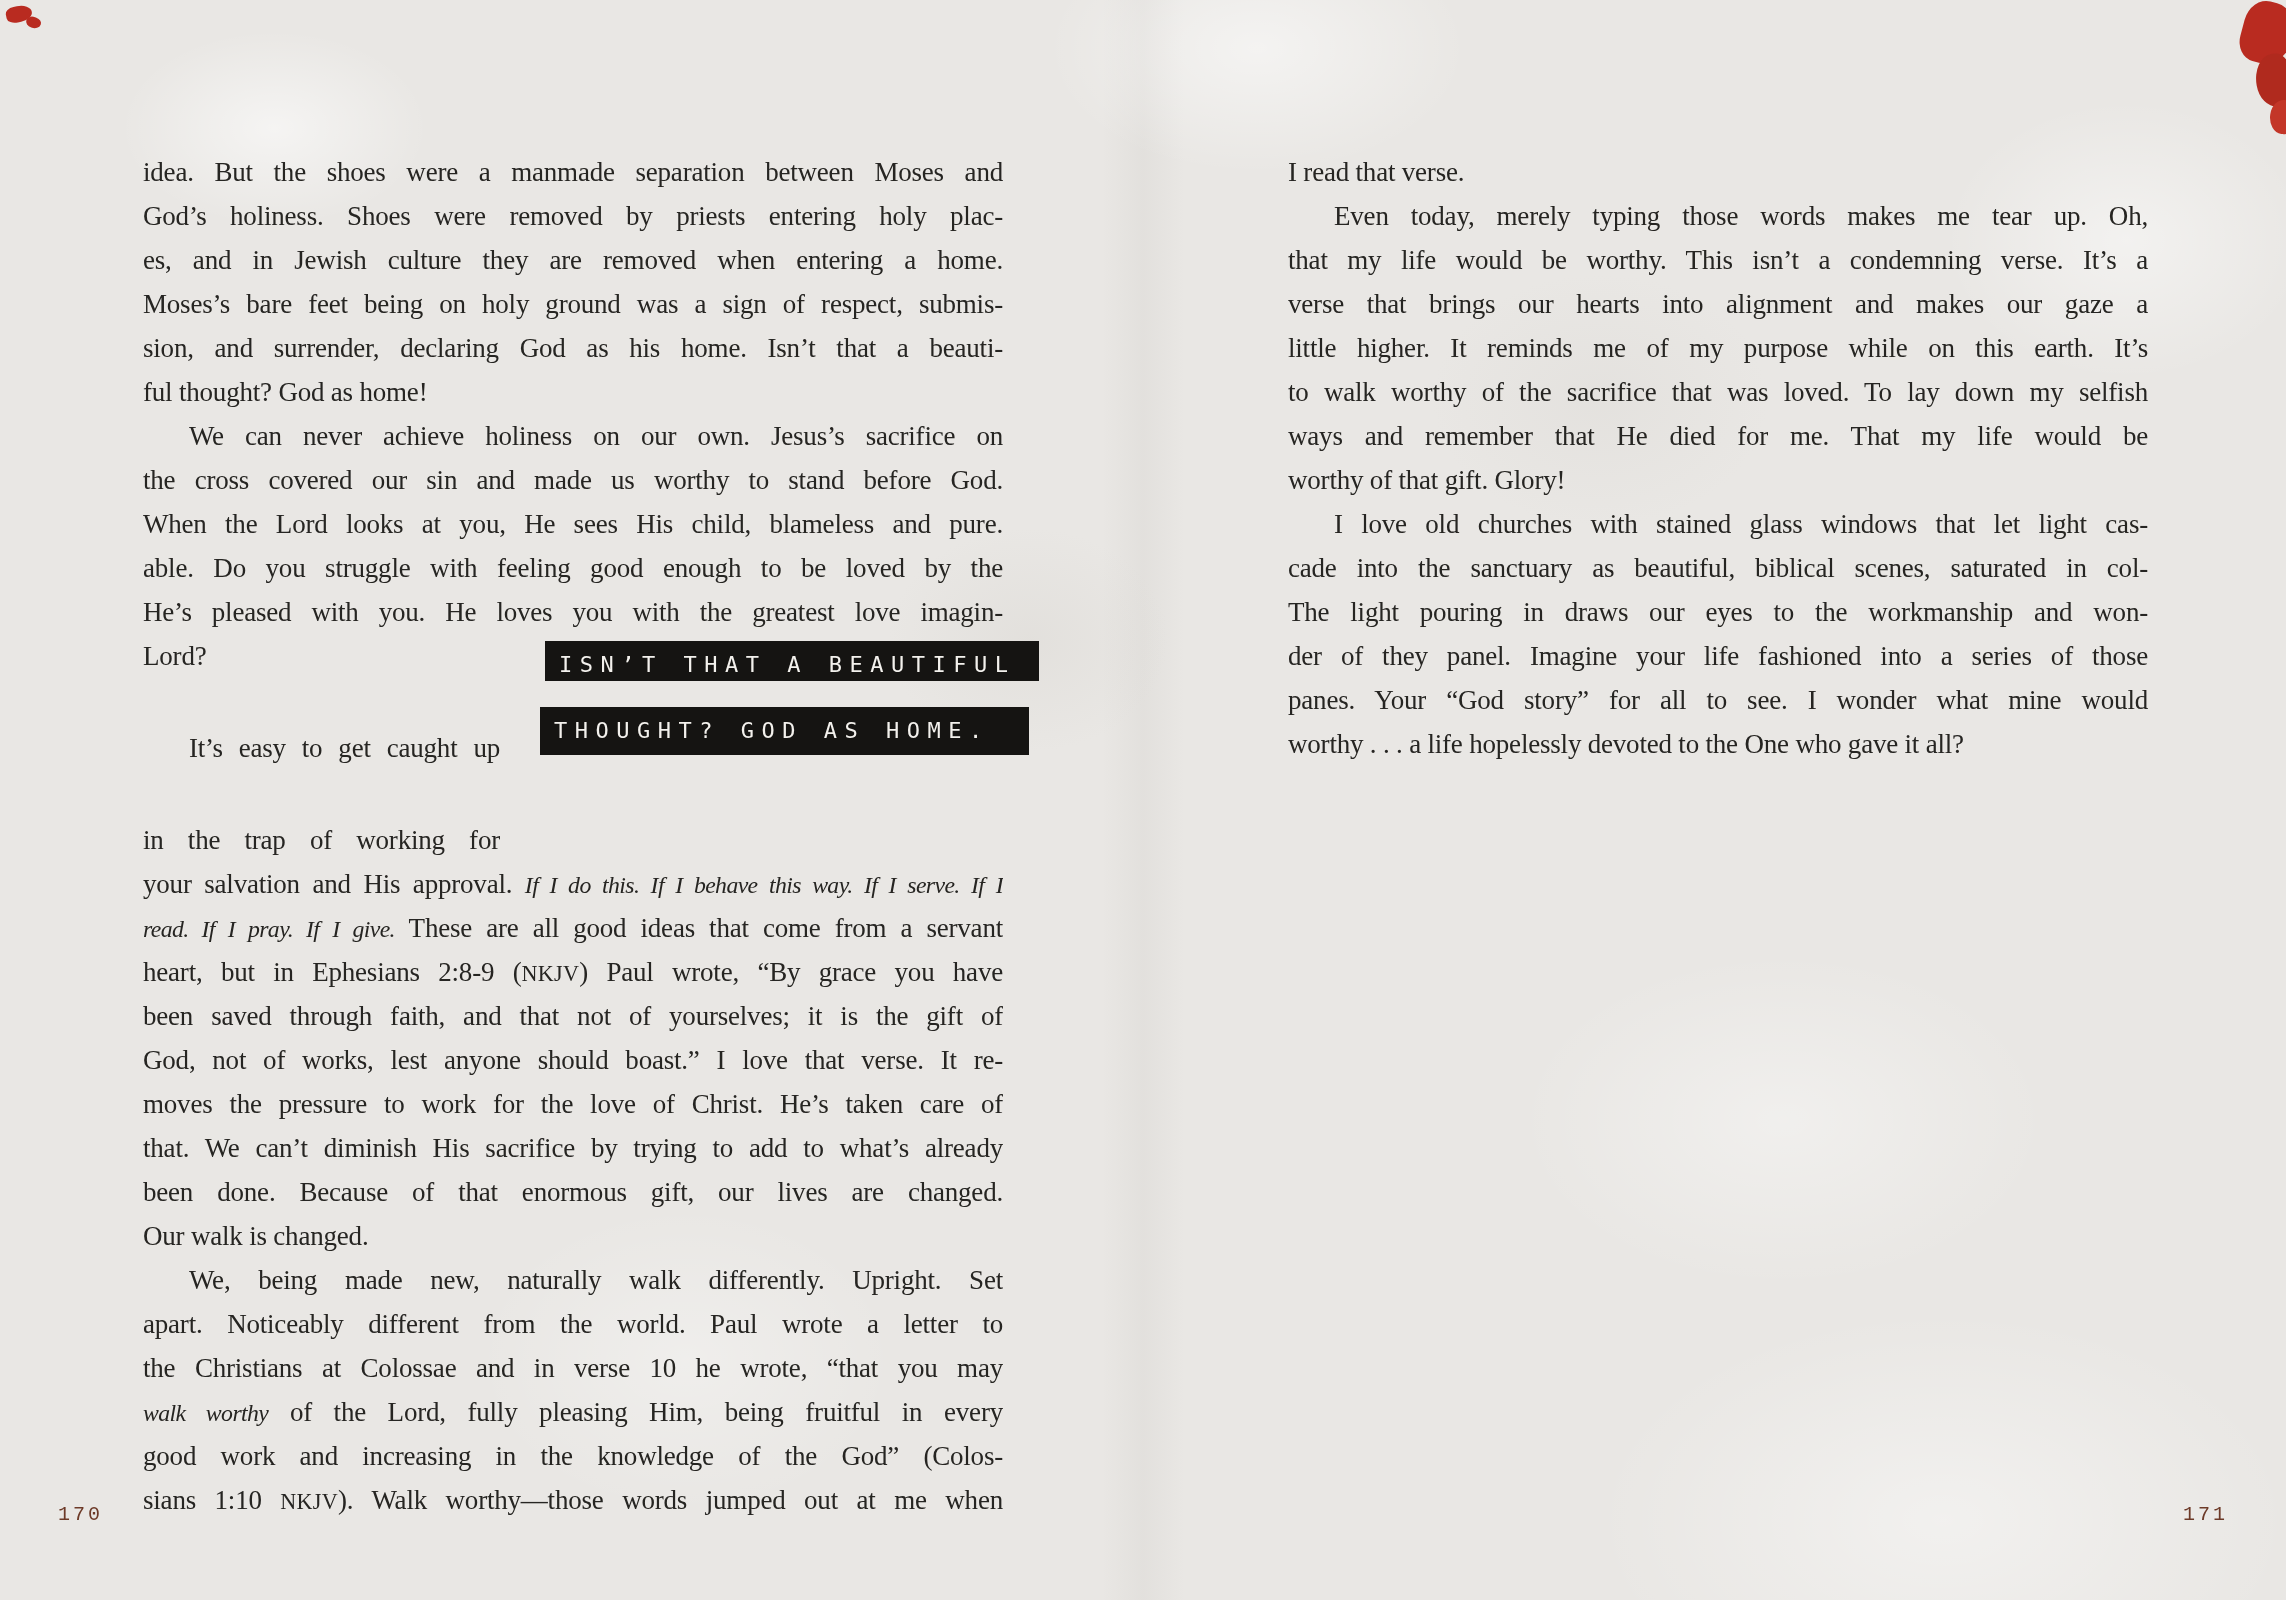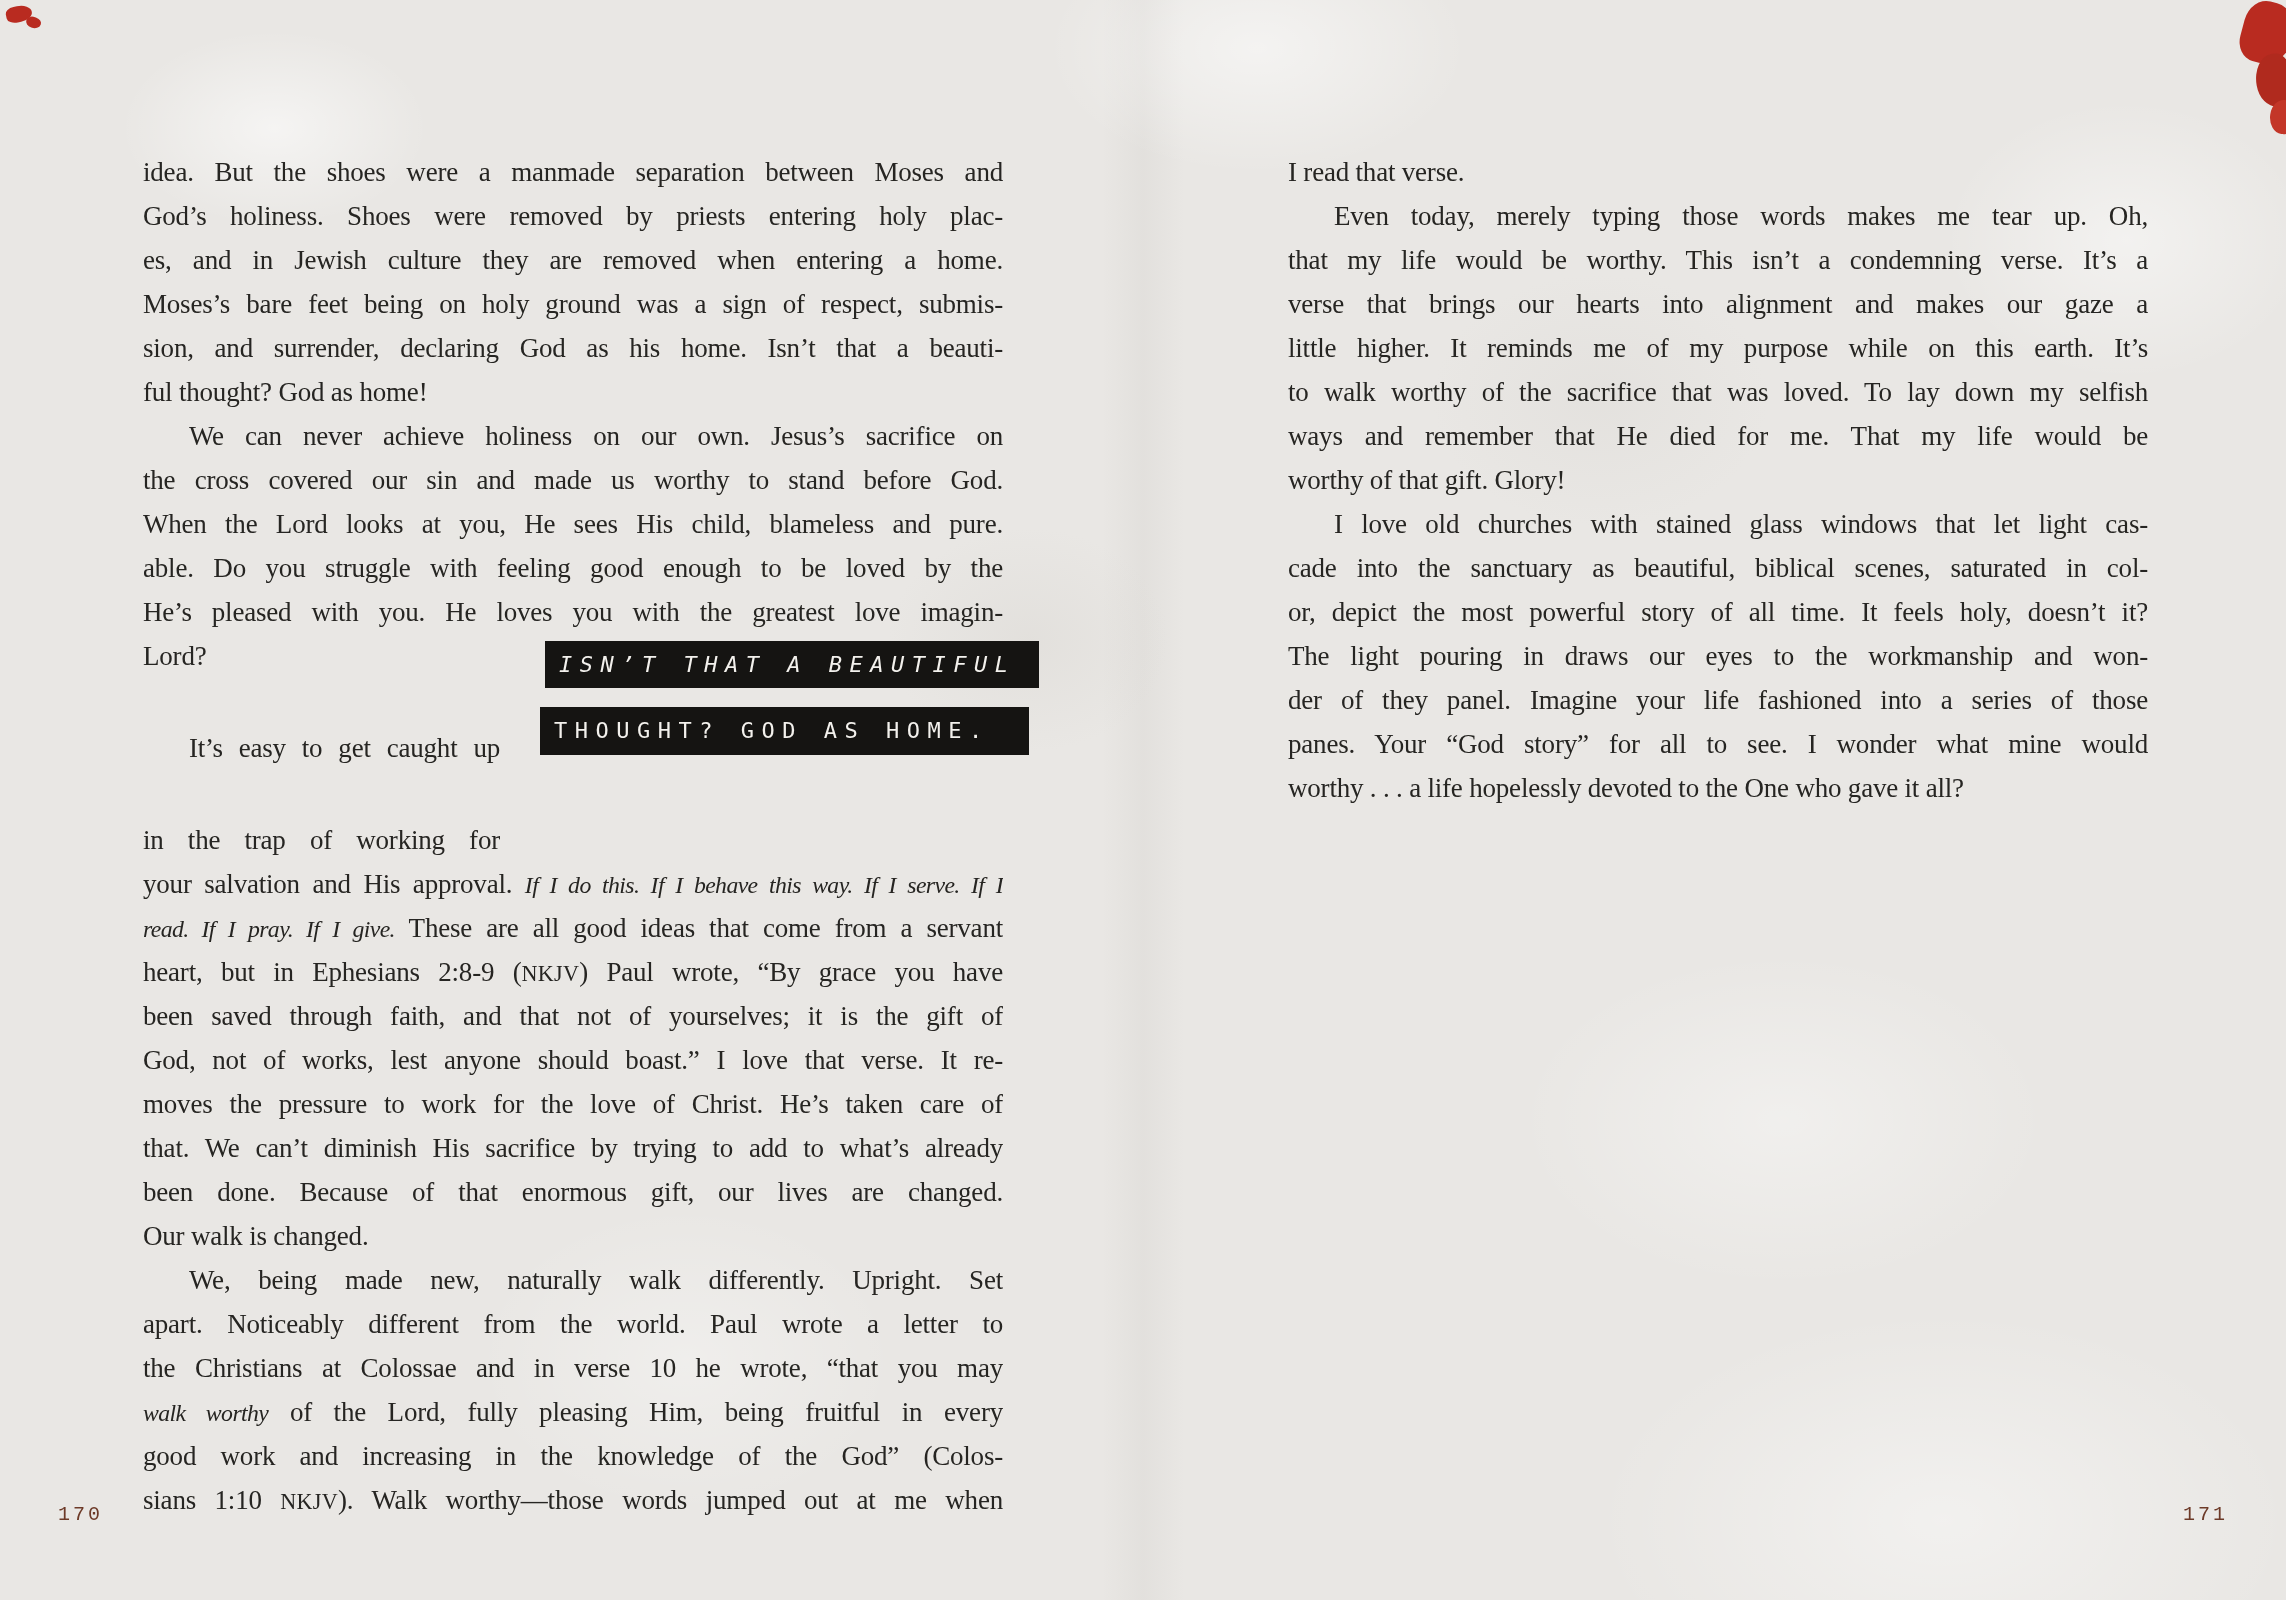--- a/index.html
+++ b/index.html
@@ -45,21 +45,21 @@
   .line.ind{text-indent:46px;}
   .it{font-style:italic;font-size:0.88em;letter-spacing:-0.6px;}
   .sc{font-size:0.82em;letter-spacing:0.3px;}
   .quotebar{
     position:absolute;
     background:var(--quote-bg);color:var(--quote-text);
     font-family:"DejaVu Sans Mono", monospace;
     font-size:22px;letter-spacing:7.5px;white-space:nowrap;
     padding-left:14px;overflow:hidden;
   }
-  .quotebar.b1{left:545px;top:641px;width:480px;height:47px;line-height:47px;font-style:italic;}
+  .quotebar.b1{left:545px;top:641px;width:480px;height:40px;line-height:47px;}
   .quotebar.b2{left:540px;top:707px;width:475px;height:48px;line-height:48px;}
   .pagenum{
     position:absolute;top:1503px;
     font-family:"Liberation Mono", monospace;
     font-size:20px;letter-spacing:3px;color:var(--pagenum);
   }
   .pagenum.pl{left:58px;}
   .pagenum.pr{right:58px;text-align:right;}
   .mark{position:absolute;background:var(--edge-red);}
   .mark.tl1{left:6px;top:6px;width:26px;height:16px;border-radius:40% 60% 55% 45%;transform:rotate(-12deg);}
@@ -114,21 +114,20 @@
       <div class="line l"><span>I read that verse.</span></div>
       <div class="line j ind"><span>Even today, merely typing those words makes me tear up. Oh,</span></div>
       <div class="line j"><span>that my life would be worthy. This isn’t a condemning verse. It’s a</span></div>
       <div class="line j"><span>verse that brings our hearts into alignment and makes our gaze a</span></div>
       <div class="line j"><span>little higher. It reminds me of my purpose while on this earth. It’s</span></div>
       <div class="line j"><span>to walk worthy of the sacrifice that was loved. To lay down my selfish</span></div>
       <div class="line j"><span>ways and remember that He died for me. That my life would be</span></div>
       <div class="line l"><span>worthy of that gift. Glory!</span></div>
       <div class="line j ind"><span>I love old churches with stained glass windows that let light cas-</span></div>
       <div class="line j"><span>cade into the sanctuary as beautiful, biblical scenes, saturated in col-</span></div>
-      <div class="line j"><span>or, depict the most powerful story of all time. It feels holy, doesn’t it?</span></div>
       <div class="line j"><span>The light pouring in draws our eyes to the workmanship and won-</span></div>
       <div class="line j"><span>der of they panel. Imagine your life fashioned into a series of those</span></div>
       <div class="line j"><span>panes. Your “God story” for all to see. I wonder what mine would</span></div>
       <div class="line l"><span>worthy . . . a life hopelessly devoted to the One who gave it all?</span></div>
     </div>
 
   <div class="quotebar b1">ISN’T THAT A BEAUTIFUL</div>
   <div class="quotebar b2">THOUGHT? GOD AS HOME.</div>
 
   <div class="pagenum pl">170</div>

